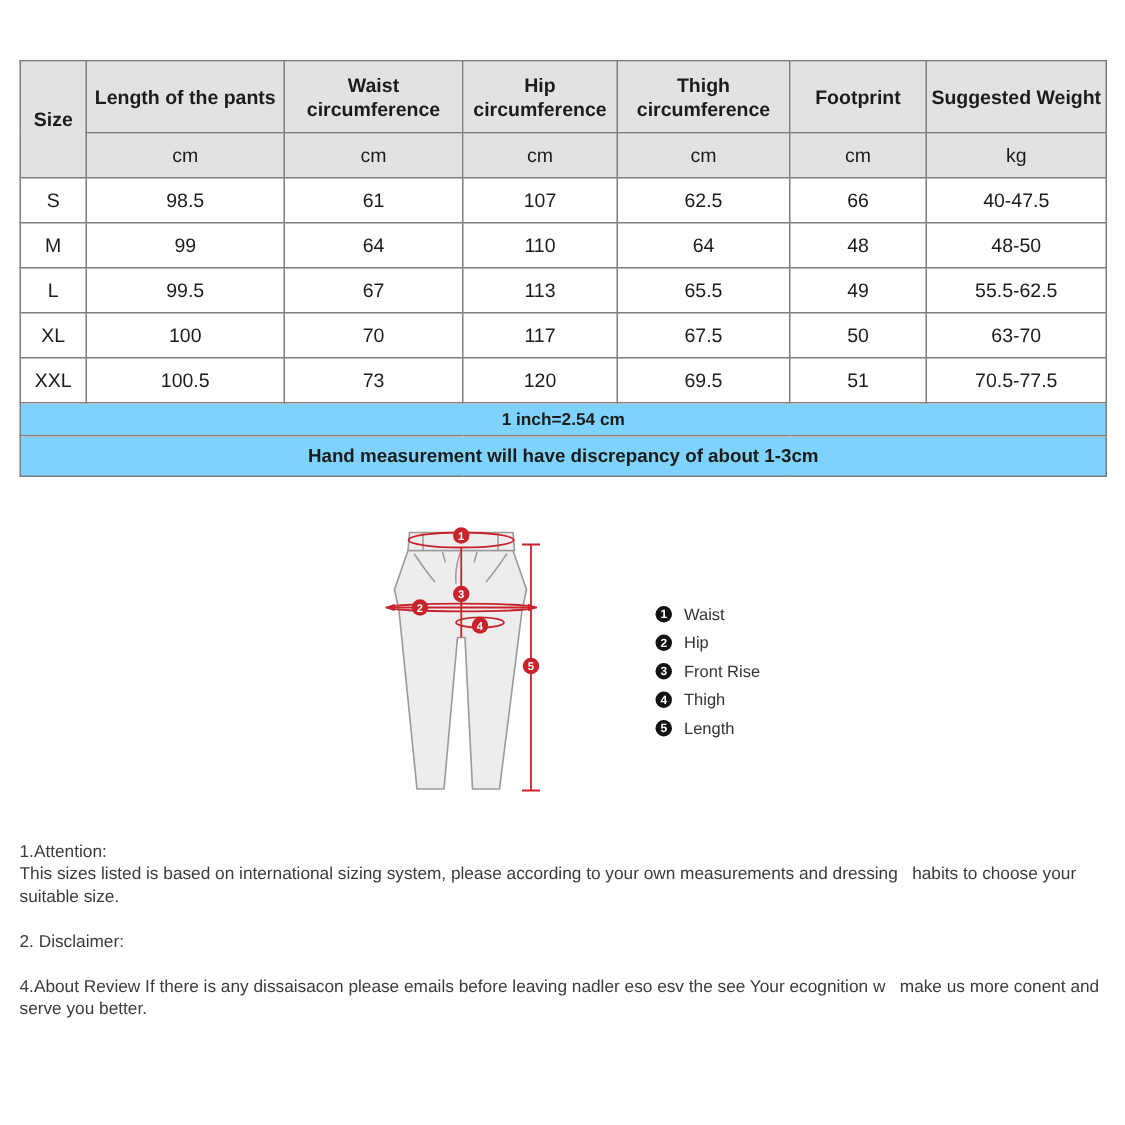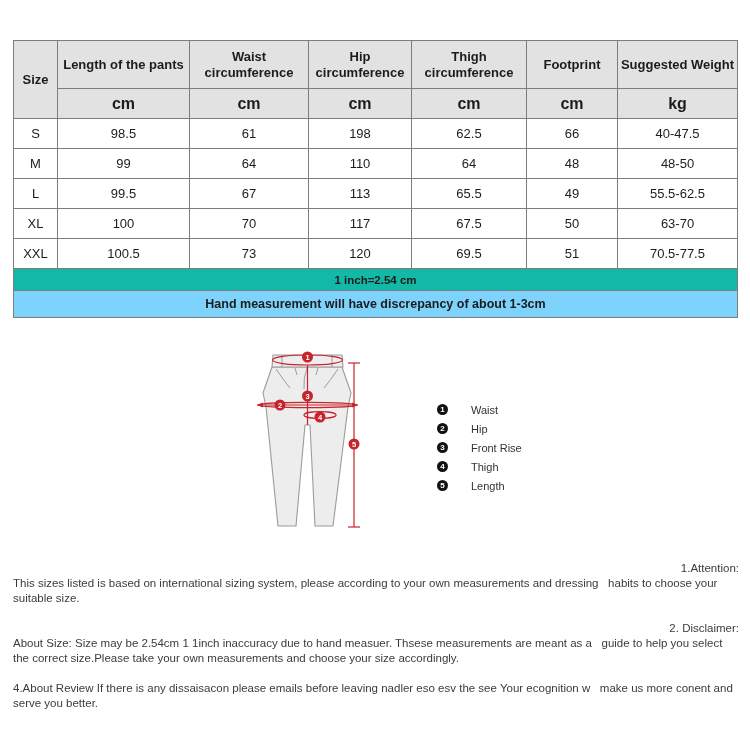--- a/index.html
+++ b/index.html
@@ -25,63 +25,63 @@
   }
   .size-table .hdr{
     background:#e2e2e2;
     font-weight:bold;
     font-size:13px;
     line-height:16px;
     height:47px;
   }
   .size-table .unit-row td{
     background:#e2e2e2;
-    font-weight:bold;
-    font-size:16px;
+    font-weight:normal;
+    font-size:13px;
     height:29px;
   }
   .size-table .data-row td{
     font-size:13px;
     height:29px;
     background:#ffffff;
   }
   .size-table .note-row-1 td{
-    font-size:11.5px;font-weight:bold;height:21px;background:#14b8a6;
+    font-size:11.5px;font-weight:bold;height:21px;background:#7dd3fc;
   }
   .size-table .note-row-2 td{
     font-size:12.5px;font-weight:bold;height:26px;background:#7dd3fc;
   }
   
   .diagram{
     position:relative;
     height:212px;
     margin-top:25px;
   }
   .pants-svg{position:absolute;left:250px;top:0;}
   .legend{position:absolute;left:437px;top:57px;}
   .legend-item{display:flex;align-items:center;height:19px;}
   .legend-badge{
     width:11px;height:11px;border-radius:50%;
     background:#111111;color:#ffffff;
     font-size:8px;font-weight:bold;line-height:11px;text-align:center;
     flex:0 0 11px;
   }
   .legend-label{
-    margin-left:23px;font-size:11px;color:#333333;
+    margin-left:8px;font-size:11px;color:#333333;
   }
   
   .notes{
     margin:6px 12px 0 13px;
     width:726px;
     color:#3b3b3b;
     font-size:11.5px;
     line-height:15px;
   }
   .notes .section{margin:0 0 15px 0;}
-  .notes .sec-title{white-space:pre-wrap;text-align:right;}
+  .notes .sec-title{white-space:pre-wrap;}
   .notes .sec-body{white-space:pre-wrap;}
 </style>
 </head>
 <body>
 
 <table class="size-table">
   <colgroup>
     <col style="width:44px">
       <col style="width:132px">
       <col style="width:119px">
@@ -105,21 +105,21 @@
       <td>cm</td>
       <td>cm</td>
       <td>cm</td>
       <td>cm</td>
       <td>kg</td>
     </tr>
     <tr class="data-row">
       <td>S</td>
       <td>98.5</td>
       <td>61</td>
-      <td>198</td>
+      <td>107</td>
       <td>62.5</td>
       <td>66</td>
       <td>40-47.5</td>
     </tr>
     <tr class="data-row">
       <td>M</td>
       <td>99</td>
       <td>64</td>
       <td>110</td>
       <td>64</td>
@@ -232,20 +232,19 @@
   </div>
 </div>
 
 <div class="notes">
   <div class="section">
     <div class="sec-title">1.Attention:</div>
     <div class="sec-body">This sizes listed is based on international sizing system, please according to your own measurements and dressing   habits to choose your suitable size.</div>
   </div>
   <div class="section">
     <div class="sec-title">2. Disclaimer:</div>
-    <div class="sec-body">About Size: Size may be 2.54cm 1 1inch inaccuracy due to hand measuer. Thsese measurements are meant as a   guide to help you select the correct size.Please take your own measurements and choose your size accordingly.</div>
   </div>
   <div class="section">
   </div>
   <div class="section">
     <div class="sec-body">4.About Review If there is any dissaisacon please emails before leaving nadler eso esv the see Your ecognition w   make us more conent and serve you better.</div>
   </div>
 </div>
 
 </body></html>

